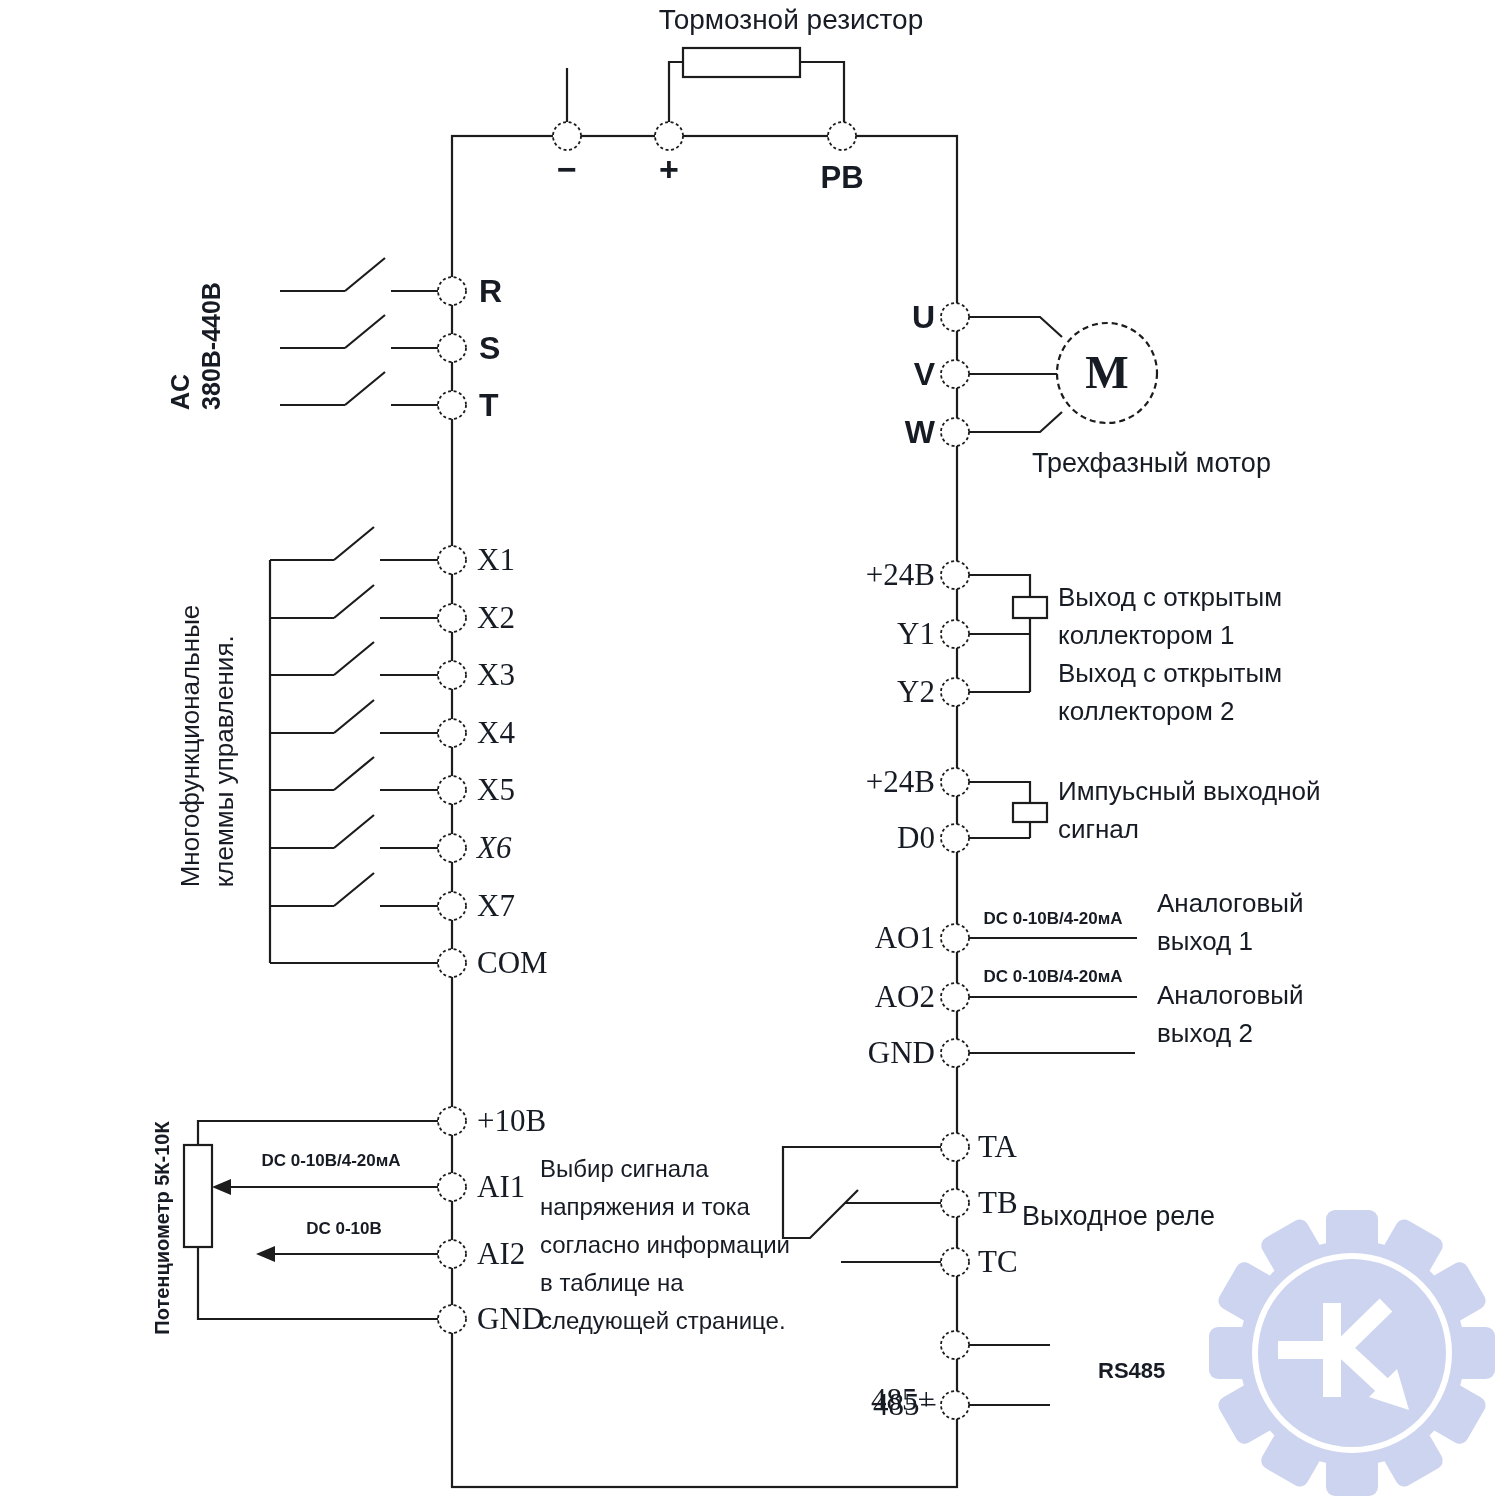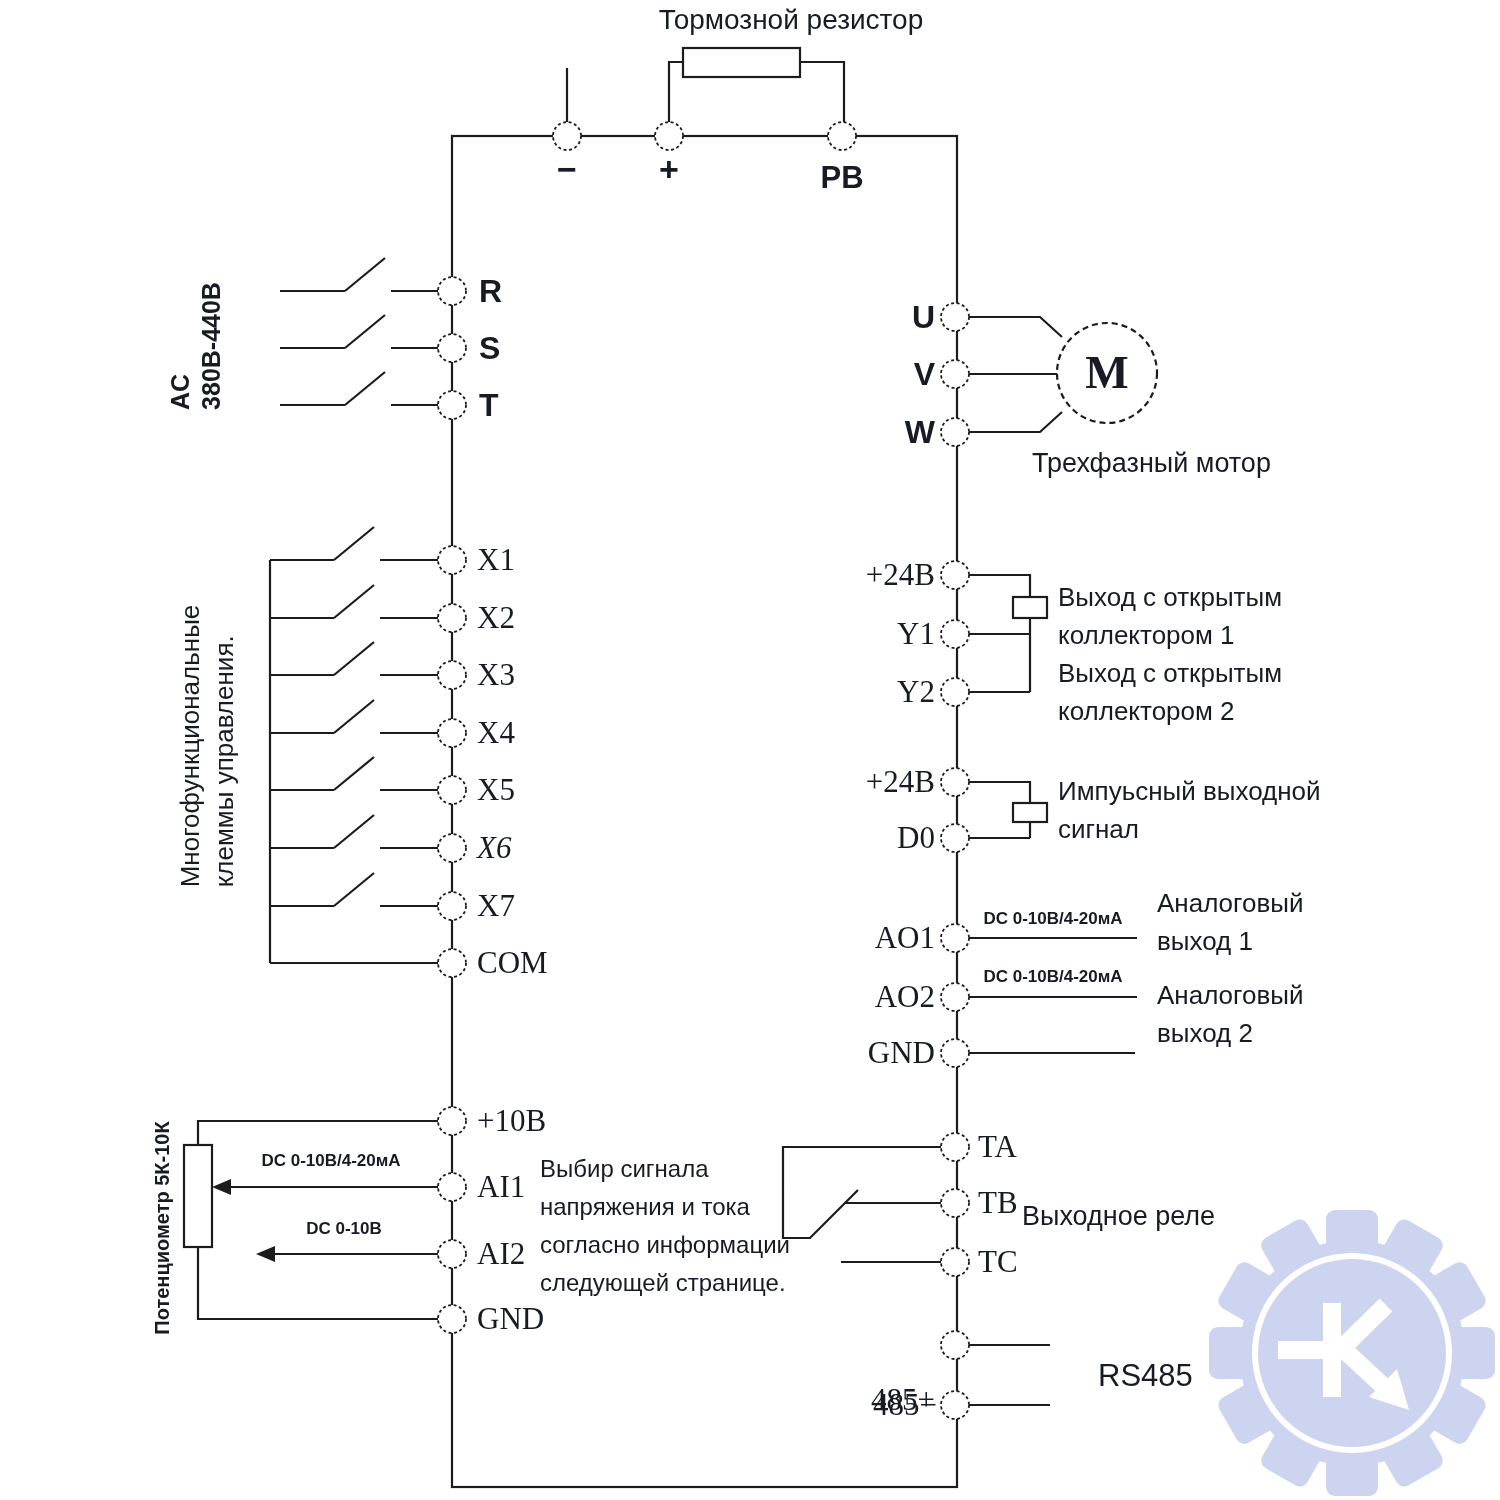--- a/index.html
+++ b/index.html
@@ -200,20 +200,21 @@
 
   <div class="lbl rot" style="left:162px;top:1228px;font-weight:bold;font-size:20px;">Потенциометр 5К-10К</div>
 
   <div class="lbl cx sm" style="left:331px;top:1152px;">DC 0-10В/4-20мА</div>
   <div class="lbl cx sm" style="left:344px;top:1220px;">DC 0-10В</div>
 
   <div class="lbl" style="left:540px;top:1150px;font-size:24px;line-height:38px;">
     <div>Выбир сигнала</div>
     <div>напряжения и тока</div>
     <div>согласно информации</div>
+    <div>в таблице  на</div>
     <div>следующей странице.</div>
   </div>
 
   <div class="lbl bsans ra" style="right:565px;top:301px;">U</div>
   <div class="lbl bsans ra" style="right:565px;top:358px;">V</div>
   <div class="lbl bsans ra" style="right:565px;top:416px;">W</div>
   <div class="lbl" style="left:1107px;top:373px;transform:translate(-50%,-50%);font-family:'Liberation Serif',serif;font-weight:bold;font-size:46px;">M</div>
   <div class="lbl" style="left:1032px;top:450px;font-size:27px;">Трехфазный мотор</div>
 
   <div class="lbl serif ra" style="right:565px;top:559px;">+24В</div>
@@ -251,15 +252,15 @@
     <div>выход 2</div>
   </div>
 
   <div class="lbl serif" style="left:978px;top:1131px;">TA</div>
   <div class="lbl serif" style="left:978px;top:1187px;">TB</div>
   <div class="lbl serif" style="left:978px;top:1246px;">TC</div>
   <div class="lbl" style="left:1022px;top:1203px;font-size:27px;">Выходное реле</div>
 
   <div class="lbl serif ra" style="right:565px;top:1384px;margin-left:28px;">485+</div>
   <div class="lbl serif ra" style="right:563px;top:1389px;">485−</div>
-  <div class="lbl" style="left:1098px;top:1360px;font-size:31px;font-weight:400;">RS485</div>
+  <div class="lbl" style="left:1098px;top:1360px;font-size:22px;font-weight:700;">RS485</div>
 
 </div>
 
 </body></html>

